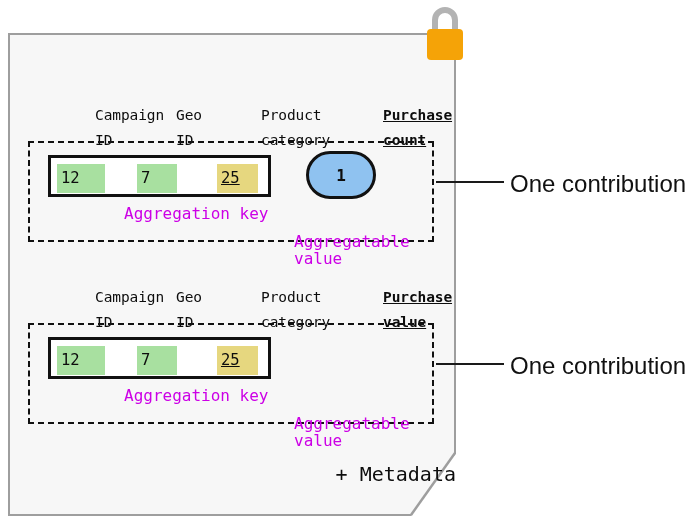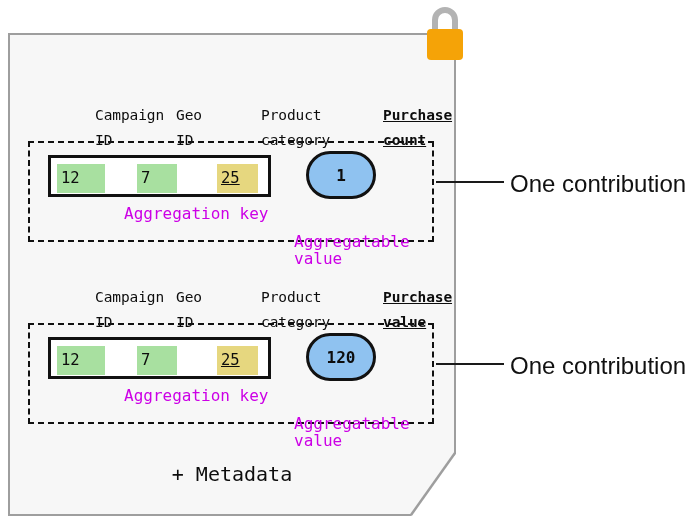--- a/index.html
+++ b/index.html
@@ -152,21 +152,21 @@
     color: #111111;
     white-space: nowrap;
   }
 
   
   .metadata {
     position: absolute;
     left: 0;
     top: 462px;
     width: 448px;
-    text-align: center;
+    text-align: right;
     font-size: 20px;
     color: #0d0d0d;
   }
 </style>
 </head>
 <body>
 
 <div id="stage">
 
   <div class="doc-sheet"></div>
@@ -221,21 +221,20 @@
 value</div>
     </div>
 
     <div class="dashed-box">
       <div class="key-box">
         <div class="key-cell c1">12</div>
         <div class="key-cell c2">7</div>
         <div class="key-cell c3">25</div>
       </div>
 
-      <div class="value-pill">120</div>
 
       <div class="annot key-annot">Aggregation key</div>
       <div class="annot val-annot">Aggregatable
 value</div>
     </div>
   </div>
 
   <div class="callout-line" style="left:436px; top:363px; width:68px;"></div>
   <div class="callout-label" style="left:510px; top:352px;">One contribution</div>
 

